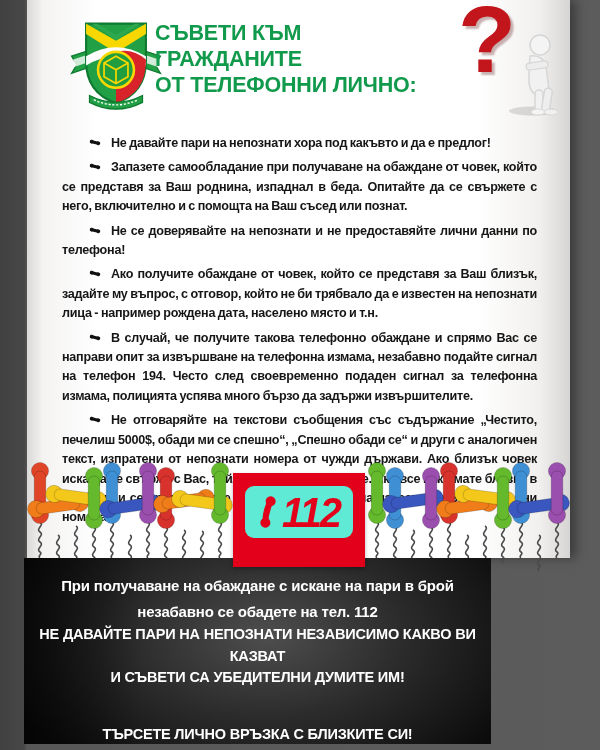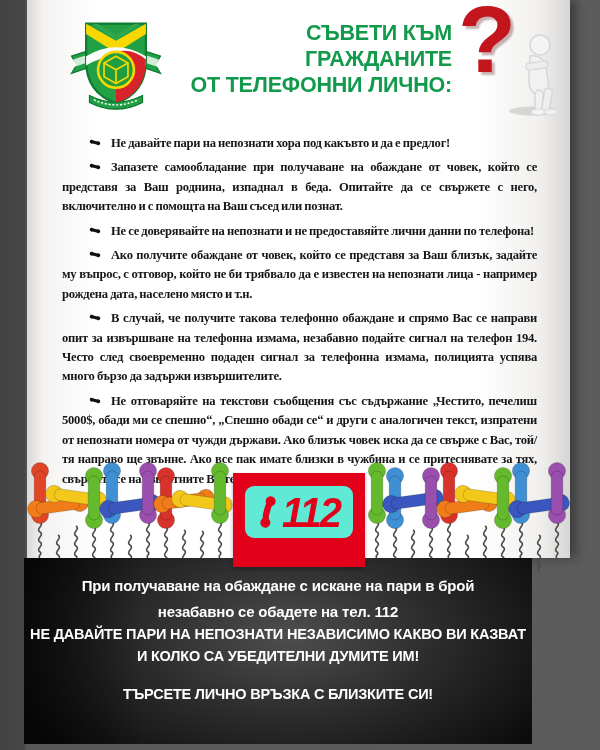--- a/index.html
+++ b/index.html
@@ -14,63 +14,63 @@
   
   .poster{
     position:absolute;left:27px;top:0;width:543px;height:558px;
     background:linear-gradient(90deg,#dbd9d7 0,#f4f3f2 16px,#ffffff 70px,#ffffff 450px,#f1f0ee 512px,#d7d5d3 543px);
     box-shadow:6px 0 10px rgba(0,0,0,.35);
   }
 
   
   .header{position:relative;height:122px;}
   .crest{position:absolute;left:42px;top:10px;width:94px;height:106px;}
-  .title{position:absolute;left:128px;right:118px;top:20px;text-align:right;
+  .title{position:absolute;left:128px;right:118px;top:20px;text-align:left;
     color:#129a4c;font-weight:bold;font-size:21.5px;line-height:26px;letter-spacing:-.2px;}
   .qwrap{position:absolute;right:6px;top:4px;width:108px;height:114px;}
   .qmark{position:absolute;left:2px;top:-12px;font-size:95px;font-weight:900;
     color:#c3161c;text-shadow:3px 3px 2px rgba(80,0,0,.30);line-height:1;}
   .qfigure{position:absolute;right:0;bottom:2px;width:62px;height:84px;}
 
   
   .tips{padding:12px 33px 0 35px;}
   .tip{margin:0 0 5px 0;text-indent:24px;text-align:justify;
     font-size:12.6px;line-height:19.4px;font-weight:bold;color:#161616;
-    letter-spacing:-.25px;word-spacing:-.6px;font-family:Liberation Serif, serif;}
+    letter-spacing:-.25px;word-spacing:-.6px;}
   .bullet{width:18px;height:11px;margin-right:7px;vertical-align:-1px;overflow:visible;}
 
   
   .phones-row{position:absolute;left:0;right:0;bottom:0;height:96px;
     display:flex;align-items:flex-end;justify-content:space-between;padding:0 4px;}
   .phone-group{display:flex;align-items:flex-end;}
   .phone{width:18px;height:96px;position:relative;}
   .phone svg{position:absolute;left:-3px;bottom:0;width:24px;height:96px;overflow:visible;}
 
   .banner112{position:relative;z-index:5;width:132px;height:94px;margin-bottom:-9px;
     background:#e2001a;box-shadow:0 2px 4px rgba(0,0,0,.3);
     display:flex;align-items:flex-start;justify-content:center;}
   .banner112 .inner{margin-top:13px;width:108px;height:52px;background:#5eead4;border-radius:9px;
     display:flex;align-items:center;justify-content:center;gap:3px;}
   .banner112 .num{font-size:40px;font-weight:900;font-style:italic;color:#e2001a;
     letter-spacing:-2px;transform:scaleY(1.08);}
   .handset112{width:22px;height:34px;overflow:visible;}
 
   
   .footer{
-    position:absolute;left:24px;top:558px;width:508px;height:186px;
+    position:absolute;left:24px;top:558px;width:467px;height:186px;
     background:
       linear-gradient(90deg,rgba(0,0,0,.55) 0,rgba(0,0,0,0) 120px),
       radial-gradient(ellipse 60% 90% at 52% 42%, #4e4e4e 0%, #2c2c2c 48%, #0b0b0b 100%);
     color:#fff;text-align:center;
   }
   .footer .call-lines{padding-top:15px;font-size:15px;font-weight:bold;line-height:25.5px;
     letter-spacing:-.2px;}
   .footer .warning{font-size:14.5px;font-weight:bold;line-height:21.5px;
     letter-spacing:-.2px;}
-  .footer .closing{margin-top:19px;font-size:14.5px;font-weight:bold;letter-spacing:-.2px;}
+  .footer .closing{margin-top:37px;font-size:14.5px;font-weight:bold;letter-spacing:-.2px;}
 </style>
 </head>
 <body>
 
 <div class="stage">
   <div class="poster">
 
     <div class="header">
 
       <svg class="crest" viewBox="0 0 110 120">
@@ -394,17 +394,17 @@
     </div>
   </div>
 
   <div class="footer">
     <div class="call-lines">
       <div>При получаване на обаждане с искане на пари в брой</div>
       <div>незабавно се обадете на тел. 112</div>
     </div>
     <div class="warning">
       <div>НЕ ДАВАЙТЕ ПАРИ НА НЕПОЗНАТИ НЕЗАВИСИМО КАКВО ВИ КАЗВАТ</div>
-      <div>И КОЛКО СА УБЕДИТЕЛНИ ДУМИТЕ ИМ!</div>
+      <div>И СЪВЕТИ СА УБЕДИТЕЛНИ ДУМИТЕ ИМ!</div>
     </div>
     <div class="closing">ТЪРСЕТЕ ЛИЧНО ВРЪЗКА С БЛИЗКИТЕ СИ!</div>
   </div>
 </div>
 
 </body></html>

